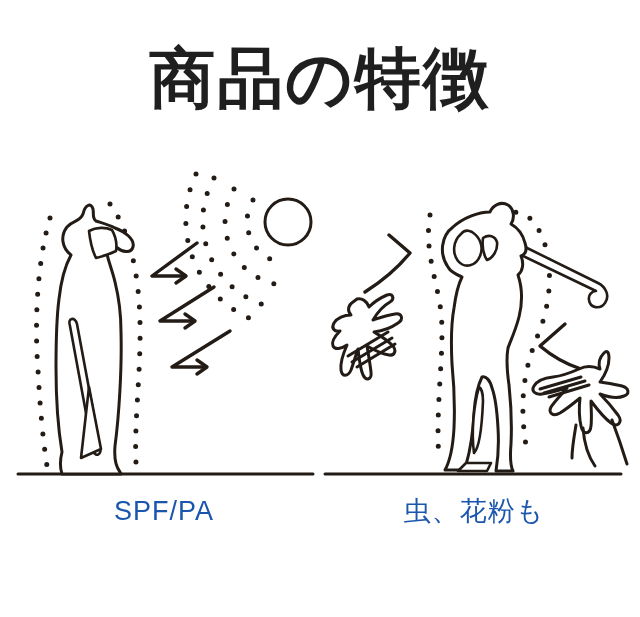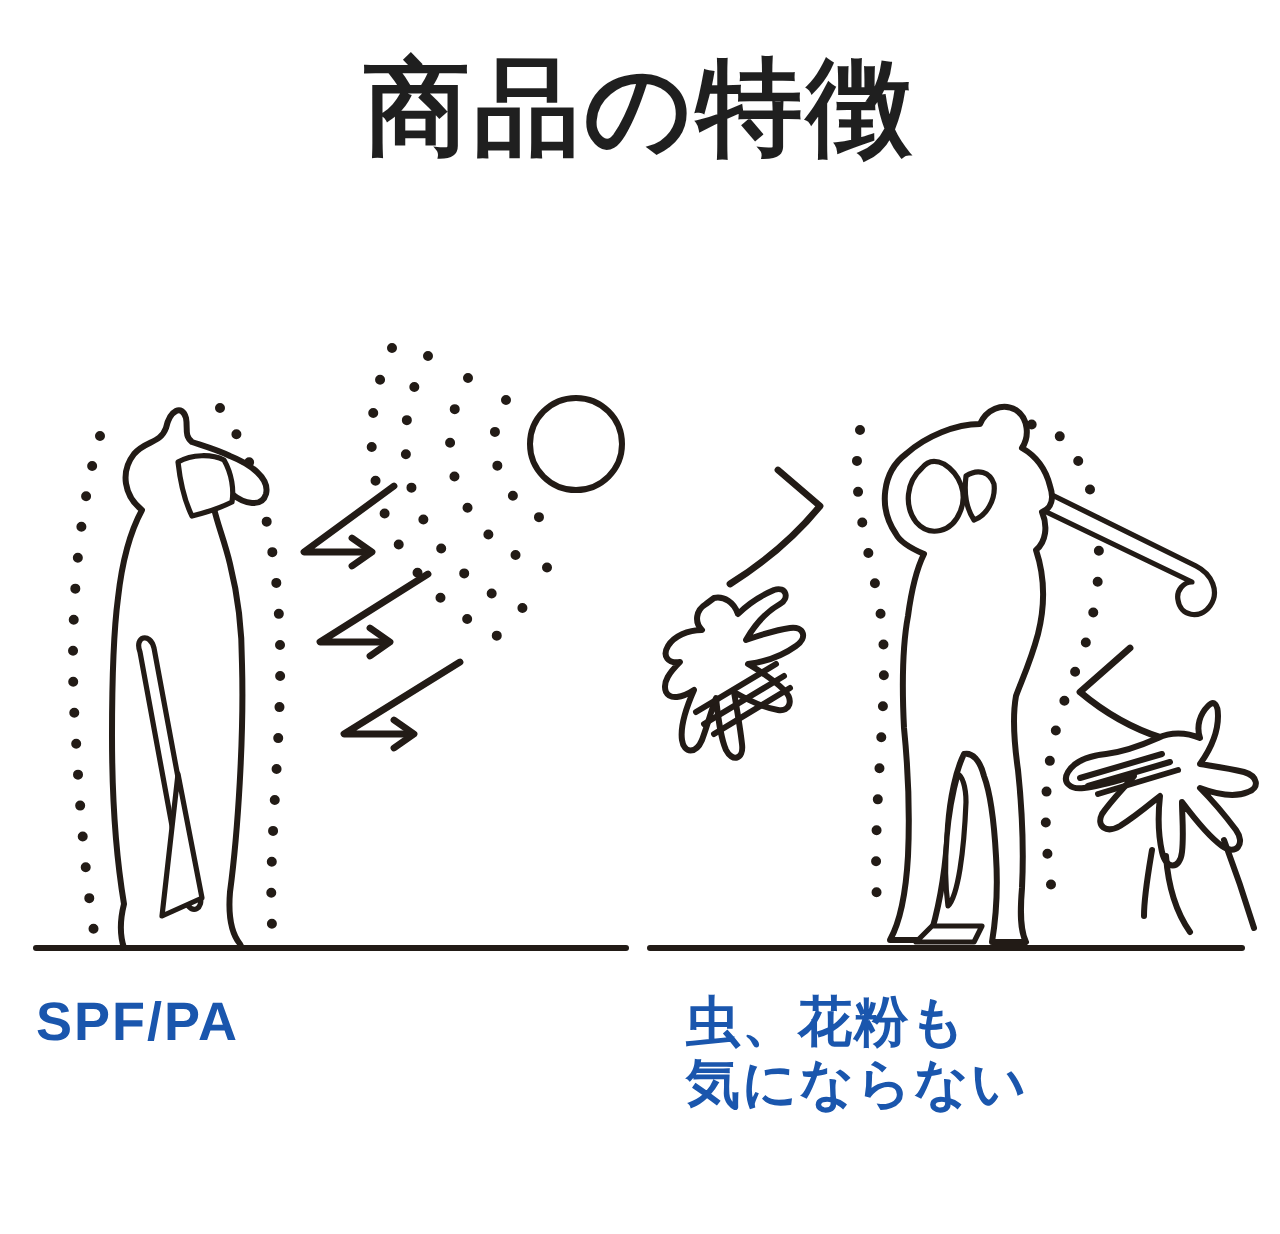--- a/index.html
+++ b/index.html
@@ -2,32 +2,32 @@
 <html style="--blue: #1a56ad; --ink: #221b16; --bg: #ffffff;"><head>
 <meta charset="utf-8">
 <style>
   html,body{margin:0;padding:0;background:#fff;}
   .stage{
     position:relative;width:640px;height:617px;overflow:hidden;
     background:var(--bg,#ffffff);
     font-family:"Liberation Sans","DejaVu Sans",sans-serif;
   }
   .title{
-    position:absolute;top:26px;left:0;width:640px;
-    text-align:center;font-size:53px;font-weight:900;
+    position:absolute;top:42px;left:0;width:640px;
+    text-align:center;font-size:66px;font-weight:900;
     color:#1f1f1f;letter-spacing:2px;line-height:1.1;
   }
   .illustration{position:absolute;top:0;left:0;width:640px;height:617px;}
   .caption{
-    position:absolute;top:496px;width:292px;
-    color:var(--blue,#1a56ad);font-weight:700;font-size:27px;
+    position:absolute;top:496px;width:292px;text-align:center;
+    color:var(--blue,#1a56ad);font-weight:400;font-size:27px;
     line-height:31px;letter-spacing:1px;
   }
   .caption-left{left:18px;}
-  .caption-right{left:343px;}
+  .caption-right{left:328px;}
 
   
   .outline{fill:#ffffff;stroke:var(--ink,#221b16);stroke-width:3;stroke-linejoin:round;stroke-linecap:round;}
   .thin{stroke-width:2.6;}
   .line{fill:none;stroke:var(--ink,#221b16);stroke-width:3;stroke-linecap:round;stroke-linejoin:round;}
   .arrow{stroke-width:3.4;}
   .dots{fill:none;stroke:var(--ink,#221b16);stroke-width:5;stroke-linecap:round;stroke-dasharray:0 15.5;}
   .dots-wide{stroke-dasharray:0 17;}
   .stripe{fill:none;stroke:var(--ink,#221b16);stroke-width:3;stroke-linecap:round;}
 </style>
@@ -145,16 +145,15 @@
       </g>
     </g>
   </svg>
 
   <div class="caption caption-left">
     <div>SPF/PA</div>
   </div>
 
   <div class="caption caption-right">
     <div>虫、花粉も</div>
-    <div>気にならない</div>
   </div>
 
 </div>
 
 </body></html>

